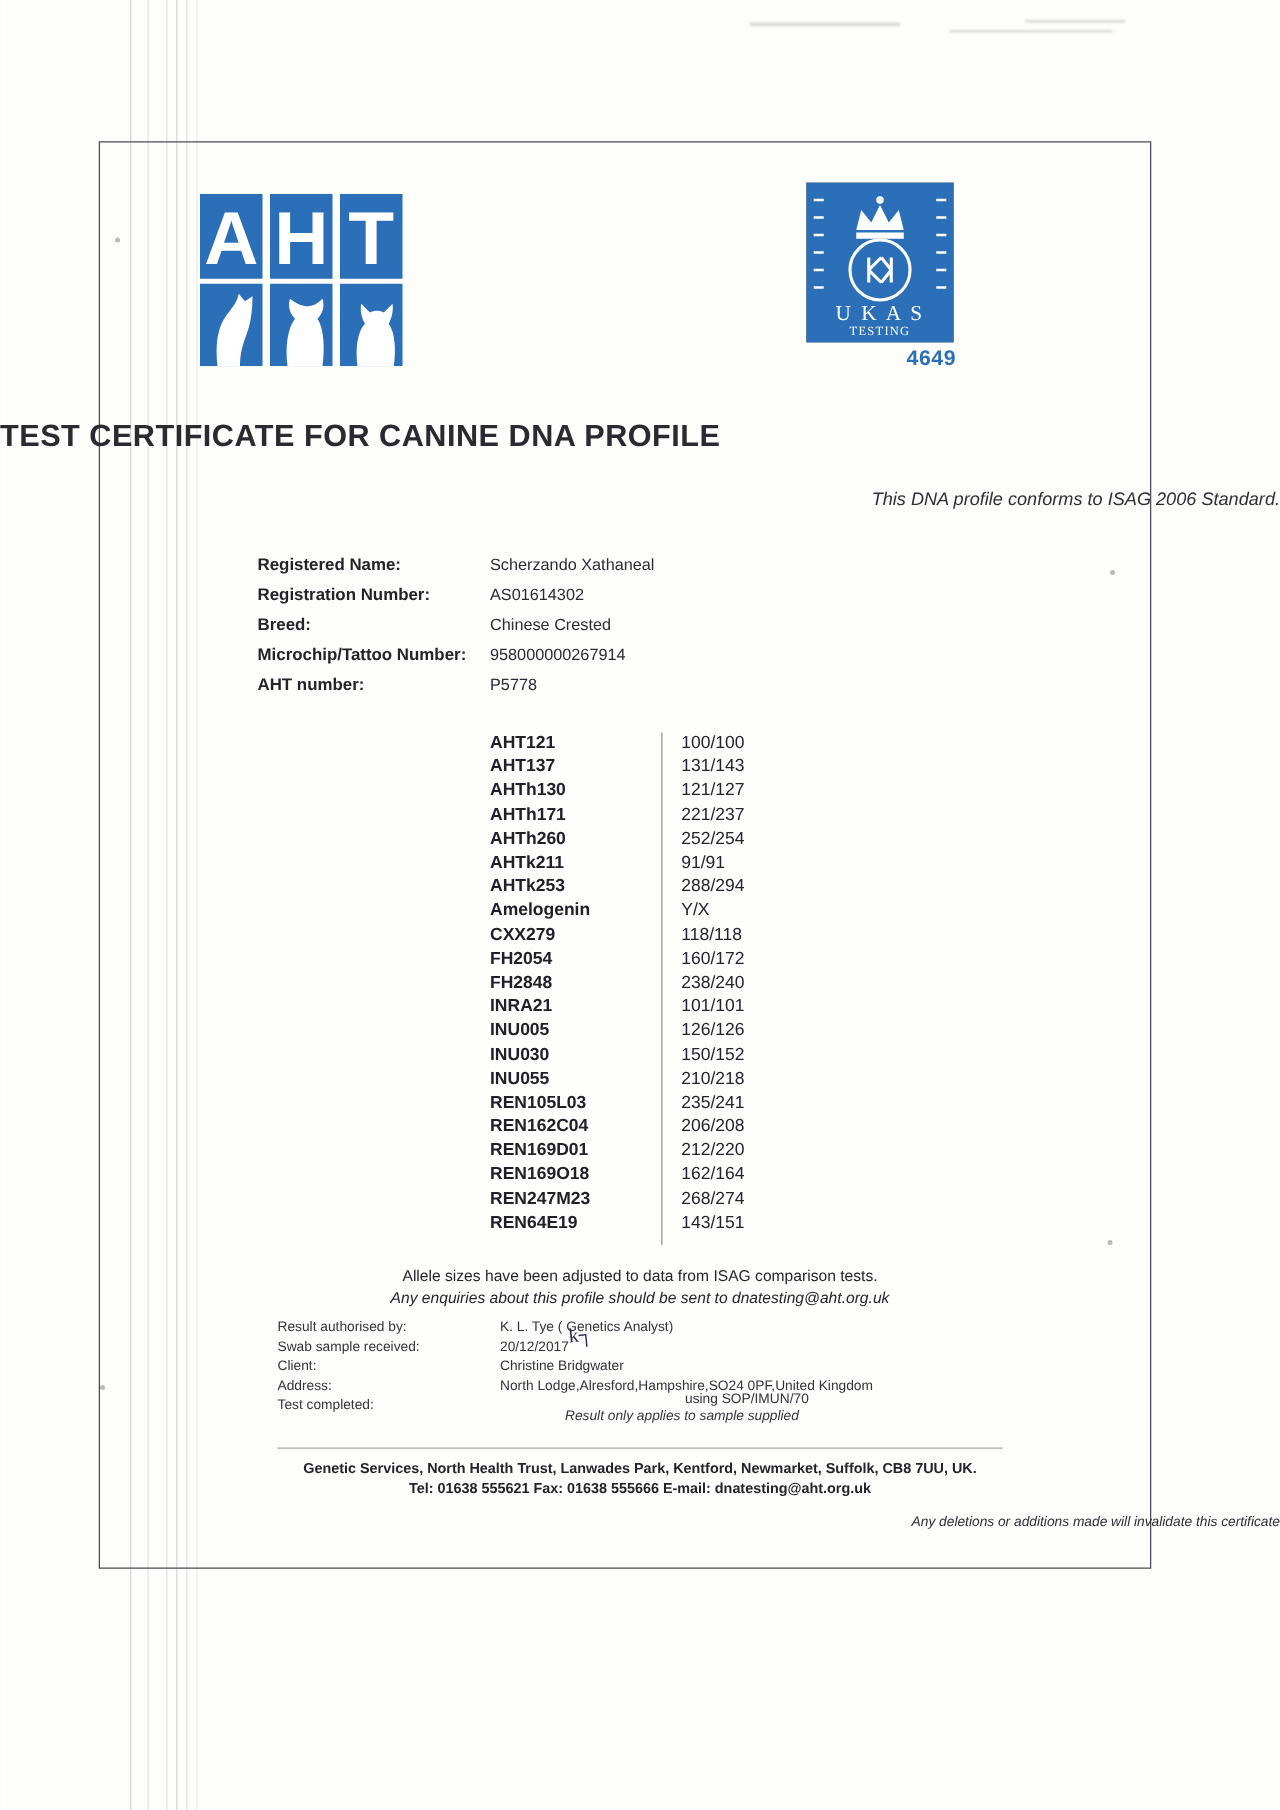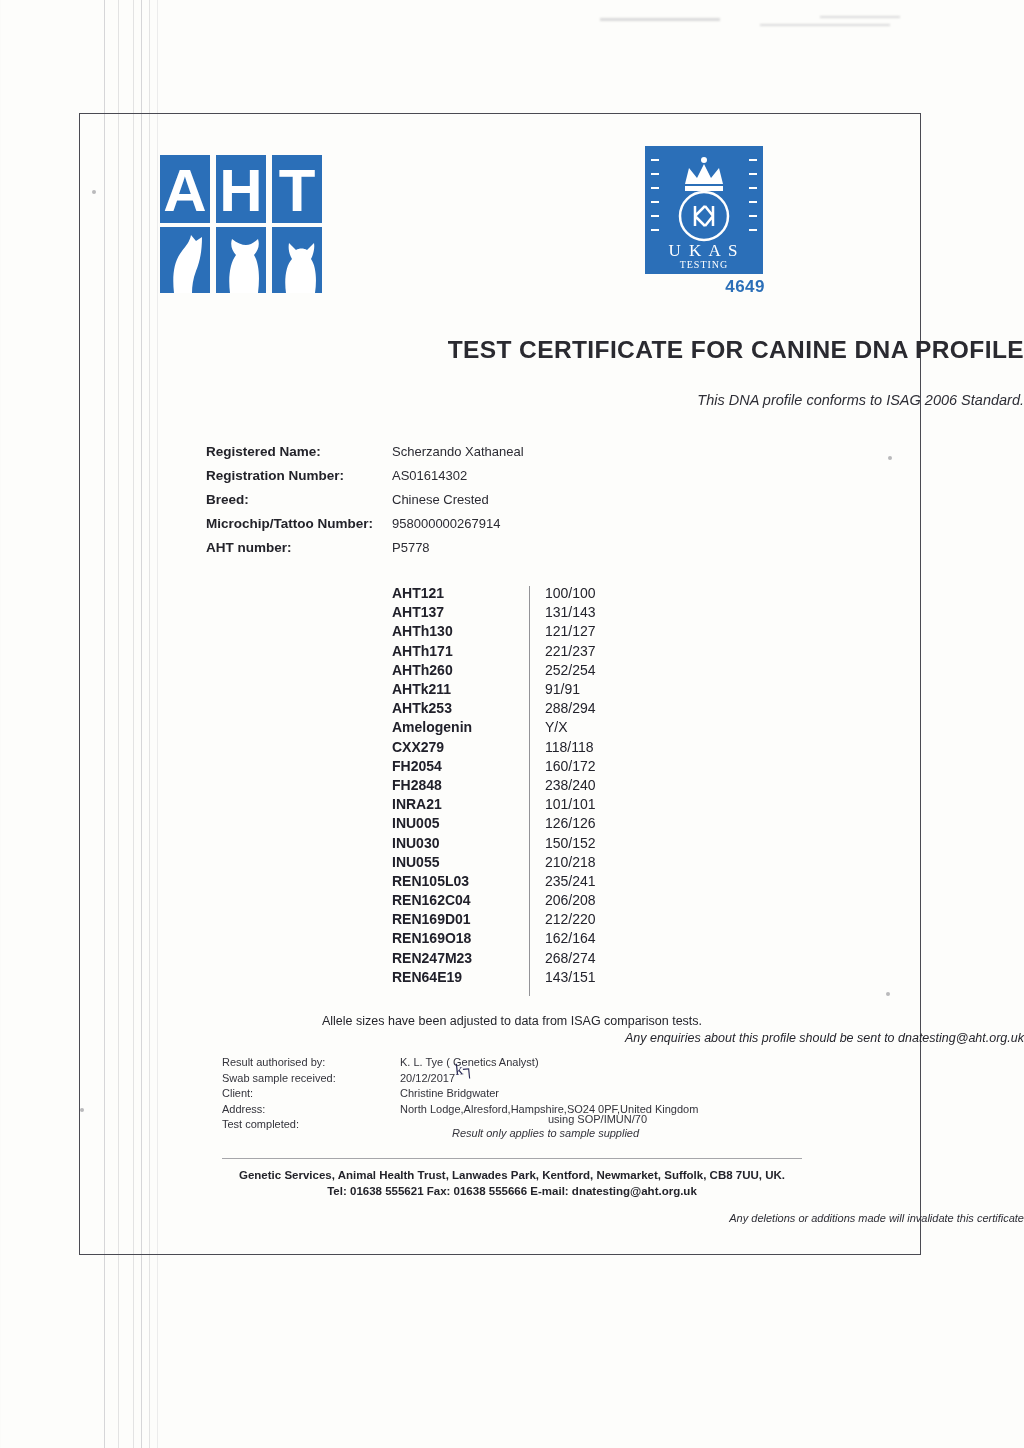--- a/index.html
+++ b/index.html
@@ -89,21 +89,21 @@
     font-weight: bold;
     color: #2b6fb8;
     margin-top: 3px;
     letter-spacing: 0.5px;
   }
 
   .cert-title {
     position: absolute;
     left: 0; right: 0;
     top: 336px;
-    text-align: right;
+    text-align: left;
     font-size: 24.5px;
     font-weight: bold;
     letter-spacing: 0.4px;
     color: #2a2a30;
   }
   .cert-subtitle {
     position: absolute;
     left: 0; right: 0;
     top: 392px;
     text-align: right;
@@ -175,21 +175,21 @@
     left: 0; right: 0;
     top: 1014px;
     text-align: center;
     font-size: 12.5px;
     color: #25252c;
   }
   .note2 {
     position: absolute;
     left: 0; right: 0;
     top: 1031px;
-    text-align: right;
+    text-align: center;
     font-size: 12.5px;
     font-style: italic;
     color: #25252c;
   }
 
   
   .auth-block {
     position: absolute;
     left: 222px;
     top: 1055px;
@@ -490,15 +490,15 @@
   <div class="auth-line">
     <div class="auth-label">Test completed:</div>
     <div class="auth-value"></div>
   </div>
 </div>
 <div class="signature">k┐</div>
 <div class="sop-line">using SOP/IMUN/70</div>
 <div class="applies-line">Result only applies to sample supplied</div>
 
 <div class="addr-rule"></div>
-<div class="addr1">Genetic Services, Animal Health Trust, Lanwades Park, Kentford, Newmarket, Suffolk, CB8 7UU, UK.</div>
+<div class="addr1">Genetic Services, North Health Trust, Lanwades Park, Kentford, Newmarket, Suffolk, CB8 7UU, UK.</div>
 <div class="addr2">Tel: 01638 555621 Fax: 01638 555666 E-mail: dnatesting@aht.org.uk</div>
 <div class="addr3">Any deletions or additions made will invalidate this certificate</div>
 
 </body></html>

